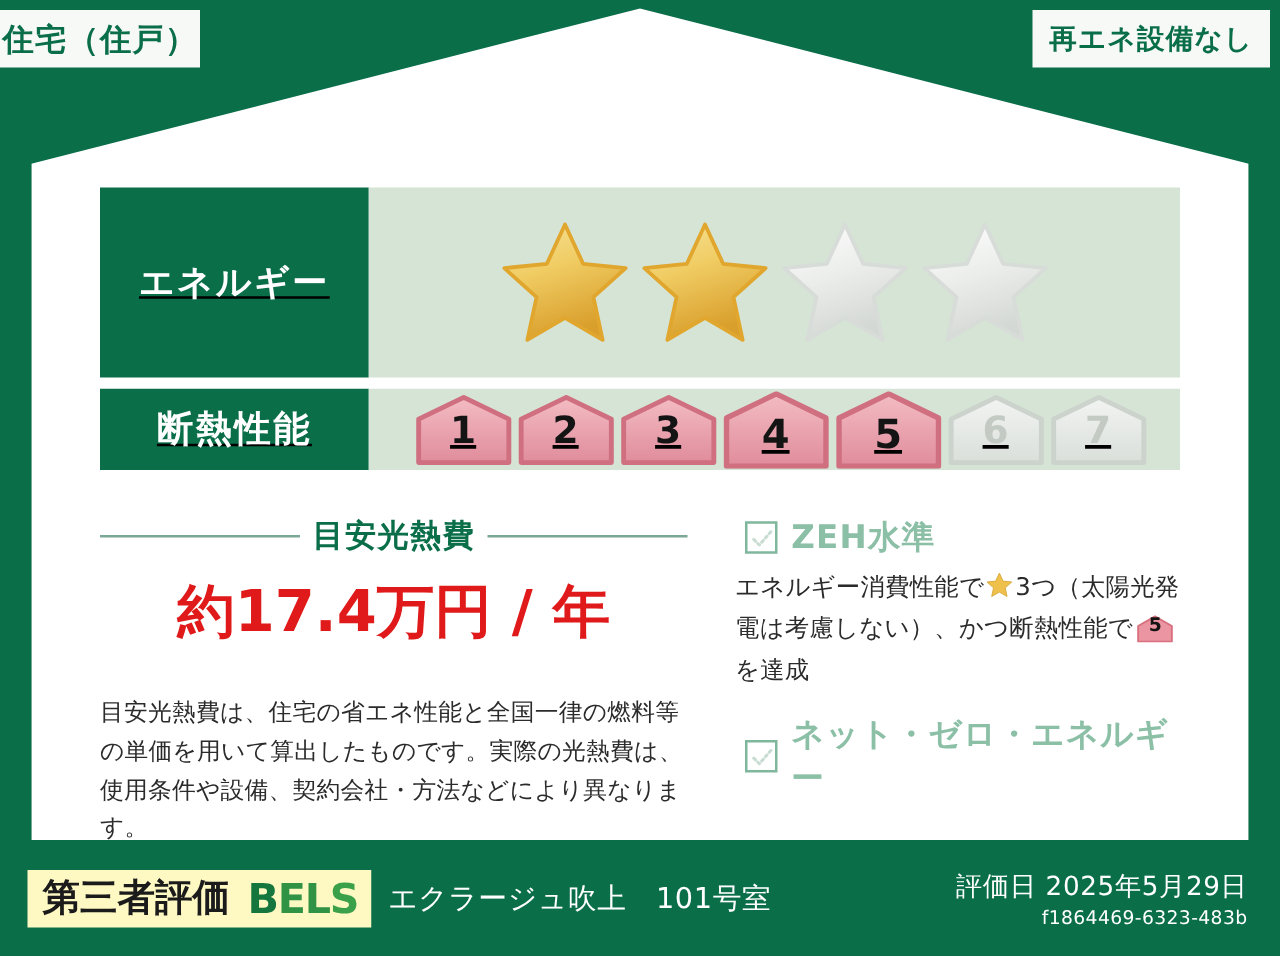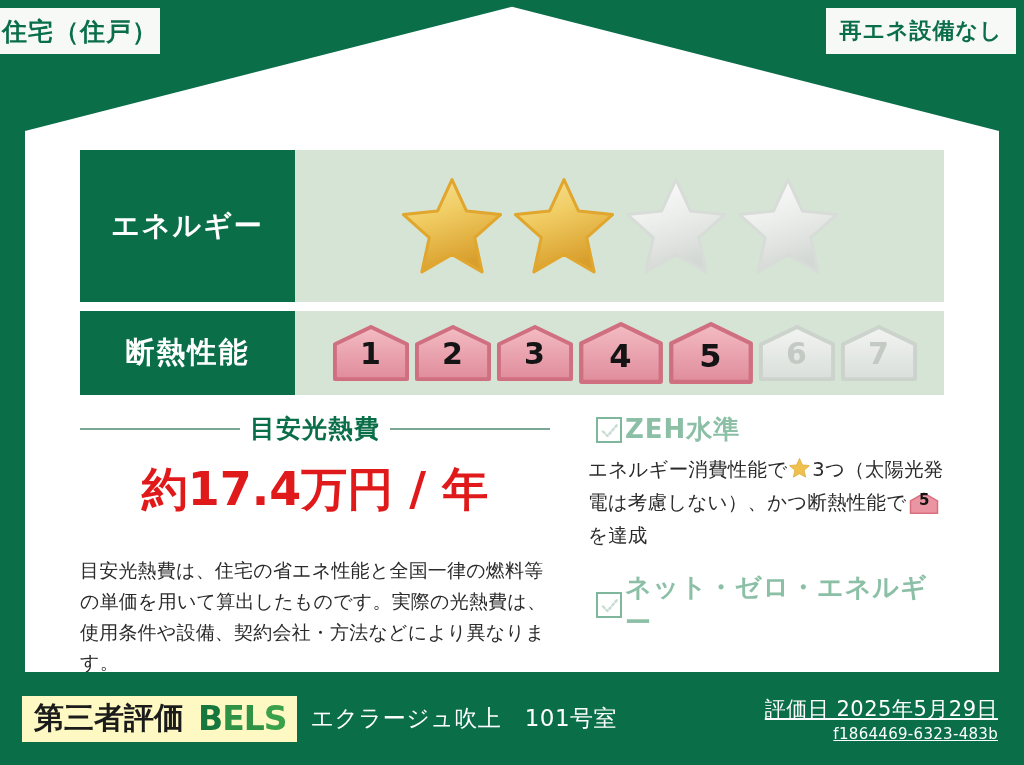--- a/index.html
+++ b/index.html
@@ -27,33 +27,33 @@
   }
   .title-wrap{
     position:absolute;left:0;right:0;top:56px;text-align:center;
     color:#0a6e49;
   }
   .title-sub{font-size:21px;font-weight:bold;letter-spacing:1px;}
   .title-main{font-size:38px;font-weight:bold;letter-spacing:2px;margin-top:4px;}
 
   
   .card{position:absolute;left:55px;right:55px;}
-  .perf-row{display:flex;align-items:stretch;margin-bottom:9px;}
+  .perf-row{display:flex;align-items:stretch;margin-bottom:9px;text-decoration:underline;}
   .perf-label{
     background:#0a6e49;color:#fff;font-weight:bold;
     display:flex;flex-direction:column;align-items:center;justify-content:center;
     width:215px;flex:none;line-height:1.28;letter-spacing:2px;
   }
   .perf-label span{display:block;}
   .perf-body{background:#d5e4d4;flex:1;display:flex;align-items:center;}
 
   #row-energy{height:152px;}
   #row-energy .perf-label{font-size:28px;}
   #row-energy .perf-body{justify-content:center;gap:4px;}
-  #row-insul{height:84px;}
+  #row-insul{height:65px;}
   #row-insul .perf-label{font-size:29px;}
   #row-insul .perf-body{justify-content:center;gap:4px;padding-left:10px;}
 
   .star{display:block;}
 
   
   .chip{position:relative;width:78px;height:56px;display:flex;align-items:flex-end;justify-content:center;}
   .chip.big{width:86px;height:62px;}
   .chip svg{position:absolute;left:0;top:0;width:100%;height:100%;}
   .chip b{position:relative;font-size:30px;color:#141414;font-weight:bold;line-height:1;padding-bottom:12px;}
@@ -70,21 +70,21 @@
   .cost-head .txt{font-size:25px;font-weight:bold;letter-spacing:1px;}
   .cost-value{
     color:#e01a1a;font-size:46px;font-weight:bold;
     text-align:center;margin-top:14px;letter-spacing:0px;
   }
   .cost-note{
     margin-top:34px;color:#2b2b2b;font-size:19px;line-height:1.62;
     letter-spacing:0.2px;
   }
 
-  .zeh-head{display:flex;align-items:center;gap:3px;margin-bottom:7px;padding-left:8px;}
+  .zeh-head{display:flex;align-items:center;gap:11px;margin-bottom:7px;padding-left:8px;}
   .zeh-head .label{color:#8bbfa6;font-size:26px;font-weight:bold;letter-spacing:1px;}
   .checkbox{
     width:26px;height:26px;border:2px solid #7fb79d;box-sizing:border-box;
     flex:none;position:relative;background:#fff;
   }
   .checkbox svg{position:absolute;left:3px;top:3px;}
   .zeh-desc{font-size:19.5px;color:#2b2b2b;line-height:1.68;letter-spacing:0.2px;}
   .inline-star{vertical-align:-3px;margin:0 1px;}
   .inline-chip{
     display:inline-block;position:relative;width:30px;height:22px;
@@ -100,21 +100,21 @@
   
   #footer{position:absolute;left:0;right:0;bottom:0;height:93px;display:flex;align-items:center;}
   #bels-badge{
     margin-left:22px;background:#fef9c3;height:46px;display:flex;align-items:center;
     padding:0 10px 0 12px;
   }
   #bels-badge .jp{font-size:30px;font-weight:bold;color:#1b1b1b;letter-spacing:0px;}
   #bels-badge .en{font-size:33px;font-weight:bold;margin-left:14px;letter-spacing:-1px;}
   #bels-badge .en i{font-style:normal;}
   #building{color:#fff;font-size:23px;margin-left:14px;letter-spacing:0.5px;}
-  #footer-right{margin-left:auto;margin-right:26px;text-align:right;color:#fff;text-decoration:underline;}
+  #footer-right{margin-left:auto;margin-right:26px;text-align:right;color:#fff;}
   #eval-date{font-size:21px;letter-spacing:0.5px;}
   #eval-id{font-size:15px;margin-top:2px;letter-spacing:0.3px;}
 </style>
 </head>
 <body>
 
 <div id="tag-left" class="corner-tag">
   <span>住宅（住戸）</span>
 </div>
 <div id="tag-right" class="corner-tag">

